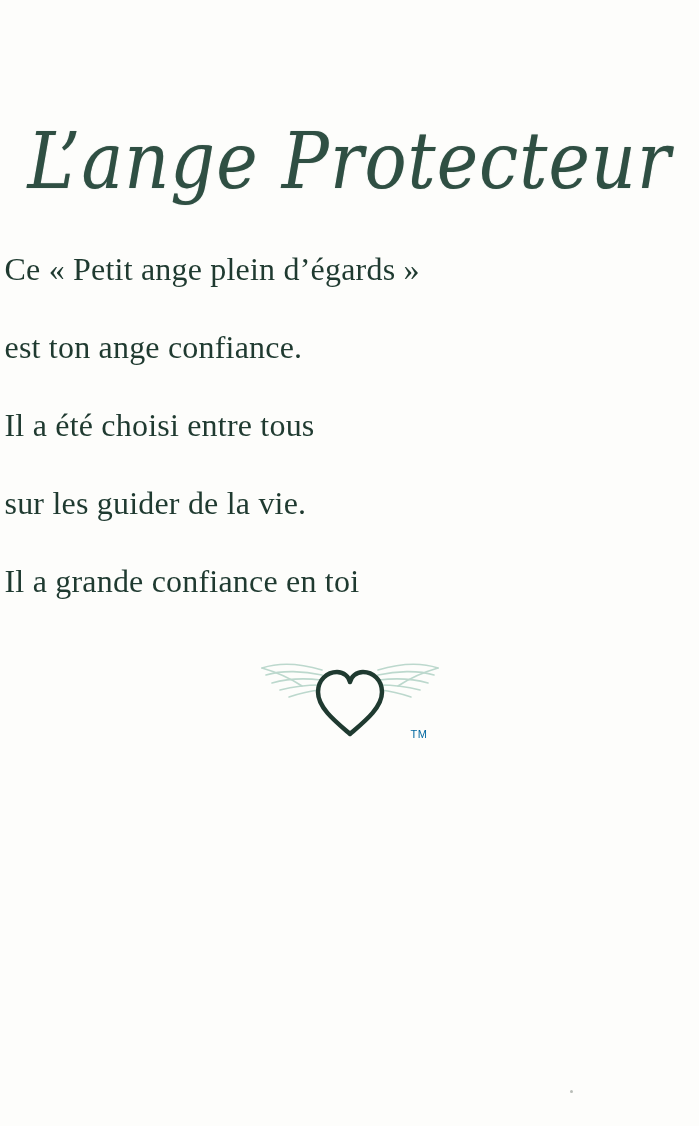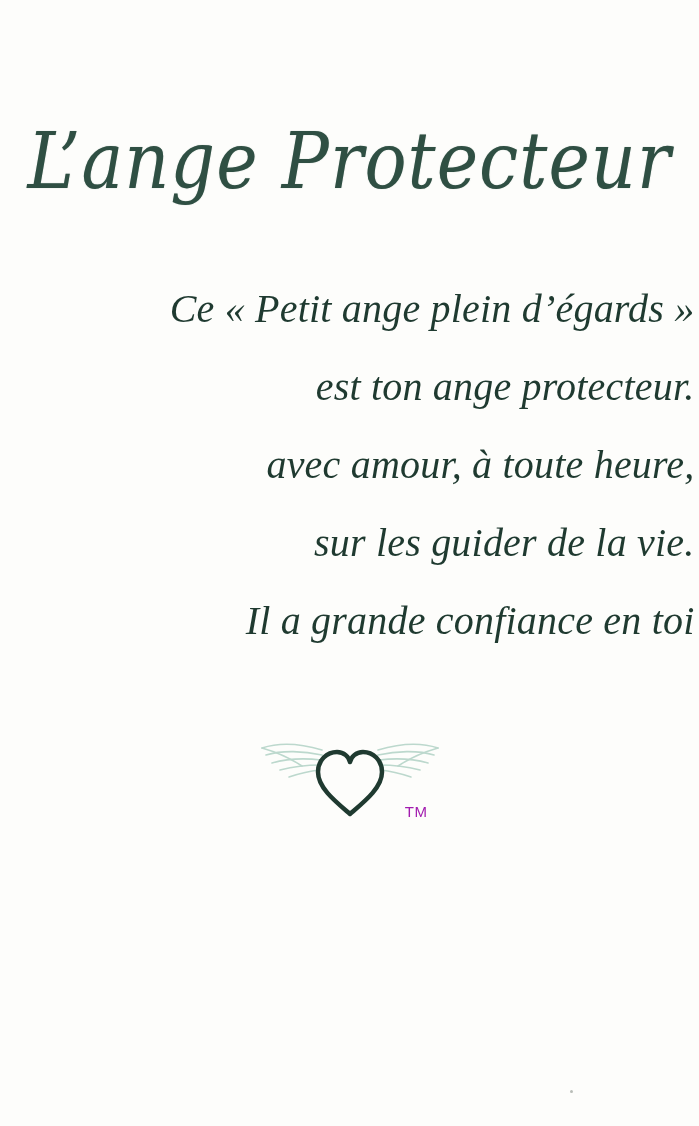--- a/index.html
+++ b/index.html
@@ -15,66 +15,64 @@
   }
   .card {
     position: relative;
     width: 699px;
     height: 1126px;
     box-sizing: border-box;
     background: #fdfdfb;
     display: flex;
     flex-direction: column;
     align-items: center;
-    gap: 40px;
   }
   .title {
     margin-top: 126px;
     font-family: "DejaVu Serif", serif;
     font-style: italic;
     font-weight: 400;
     font-size: 70px;
     line-height: 1;
     letter-spacing: 1px;
     color: #2f4f43;
     white-space: nowrap;
     transform: scaleY(1.12);
     text-shadow: 0 0 1px rgba(47,79,67,0.35);
   }
   .poem {
     margin-top: 34px;
     width: 690px;
-    text-align: right;
+    text-align: left;
     color: #1f3a30;
     font-family: "Liberation Serif", serif;
-    font-size: 40px;
+    font-size: 32px;
     line-height: 78px;
     letter-spacing: 0.2px;
-    font-style: italic;
   }
   .poem .line {
     display: block;
     white-space: nowrap;
   }
   .logo-wrap {
     position: relative;
     margin-top: 22px;
     width: 280px;
     height: 120px;
     display: flex;
     align-items: flex-start;
     justify-content: center;
   }
   .tm {
     position: absolute;
     right: 62px;
     bottom: 22px;
     font-family: "Liberation Sans", sans-serif;
-    font-size: 15px;
-    color: #a21caf;
+    font-size: 11px;
+    color: #0369a1;
     letter-spacing: 0.5px;
   }
   .speck {
     position: absolute;
     right: 126px;
     bottom: 33px;
     width: 3px;
     height: 3px;
     background: #b9bdb8;
     border-radius: 50%;
@@ -82,22 +80,22 @@
 </style>
 </head>
 <body>
 
 <div class="card">
 
   <div class="title">L’ange Protecteur</div>
 
   <div class="poem">
     <span class="line">Ce « Petit ange plein d’égards »</span>
-    <span class="line">est ton ange protecteur.</span>
-    <span class="line">avec amour, à toute heure,</span>
+    <span class="line">est ton ange confiance.</span>
+    <span class="line">Il a été choisi entre tous</span>
     <span class="line">sur les guider de la vie.</span>
     <span class="line">Il a grande confiance en toi</span>
   </div>
 
   <div class="logo-wrap">
     <svg width="280" height="120" viewBox="0 0 280 120">
       <g stroke="#bcd8cd" stroke-width="1.6" fill="none" stroke-linecap="round">
         <path d="M112 28 C 92 22, 70 20, 52 26"></path>
         <path d="M112 33 C 94 29, 72 28, 56 33"></path>
         <path d="M111 38 C 95 36, 76 37, 62 41"></path>

